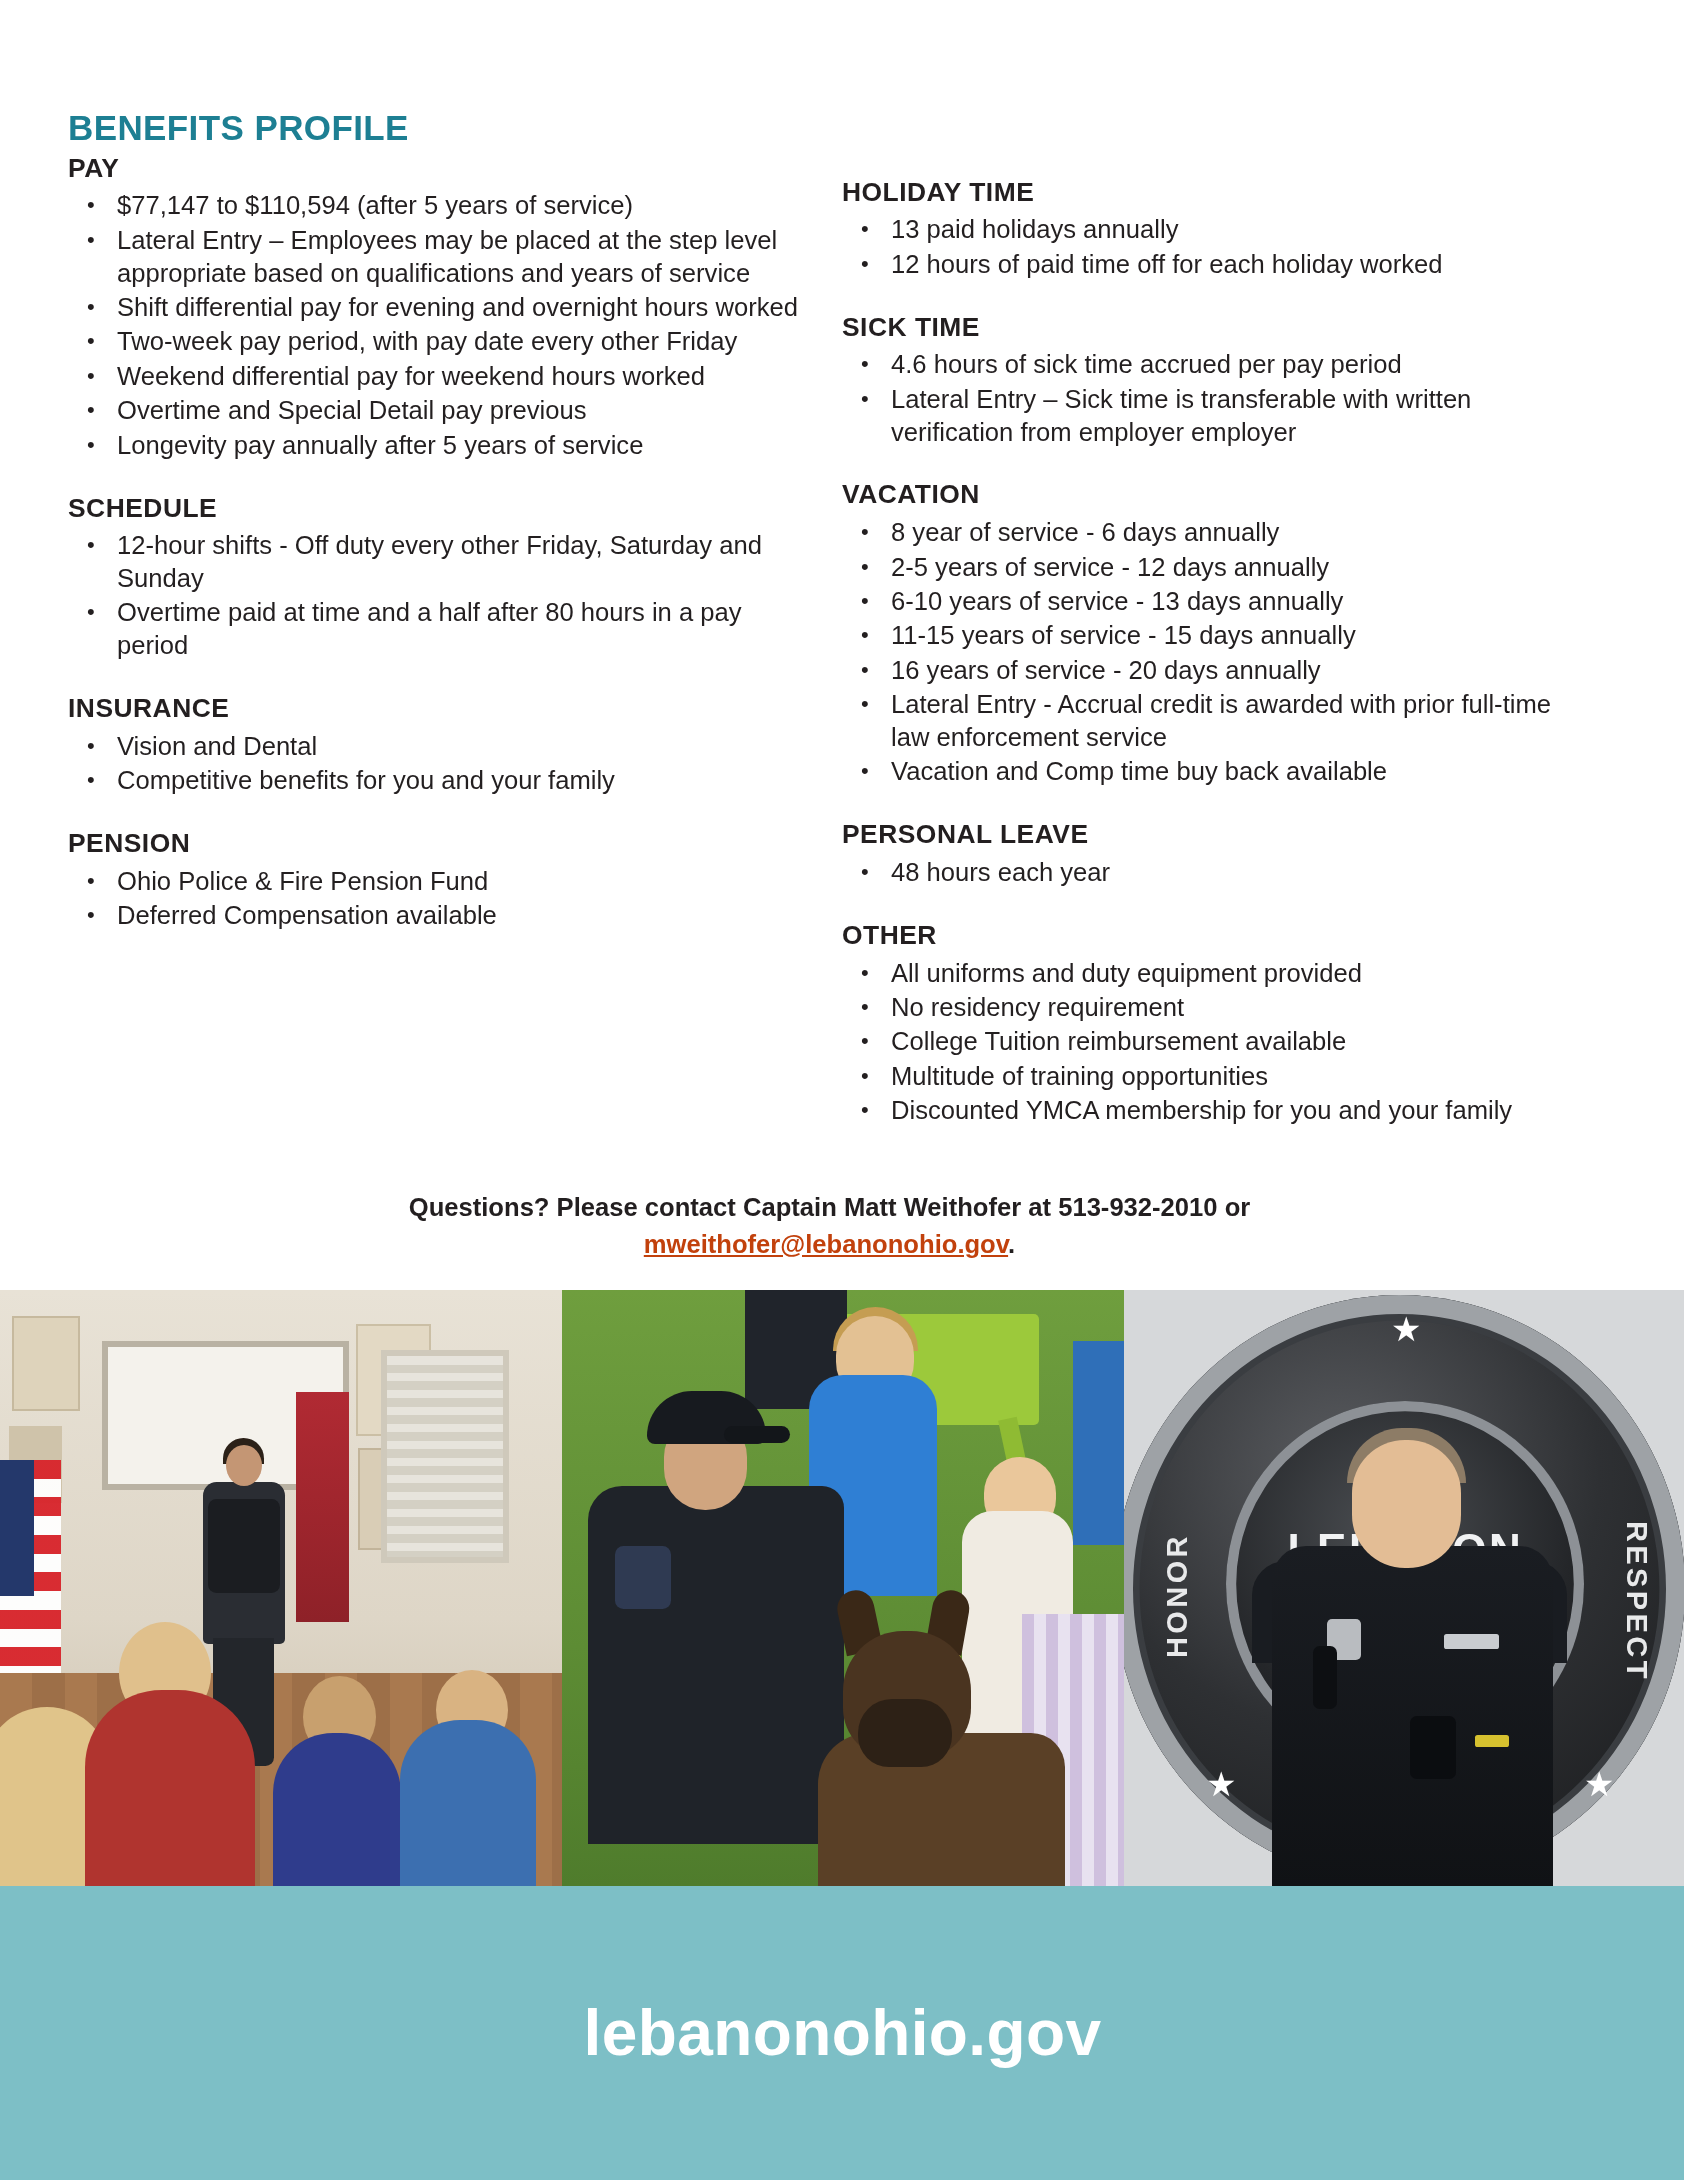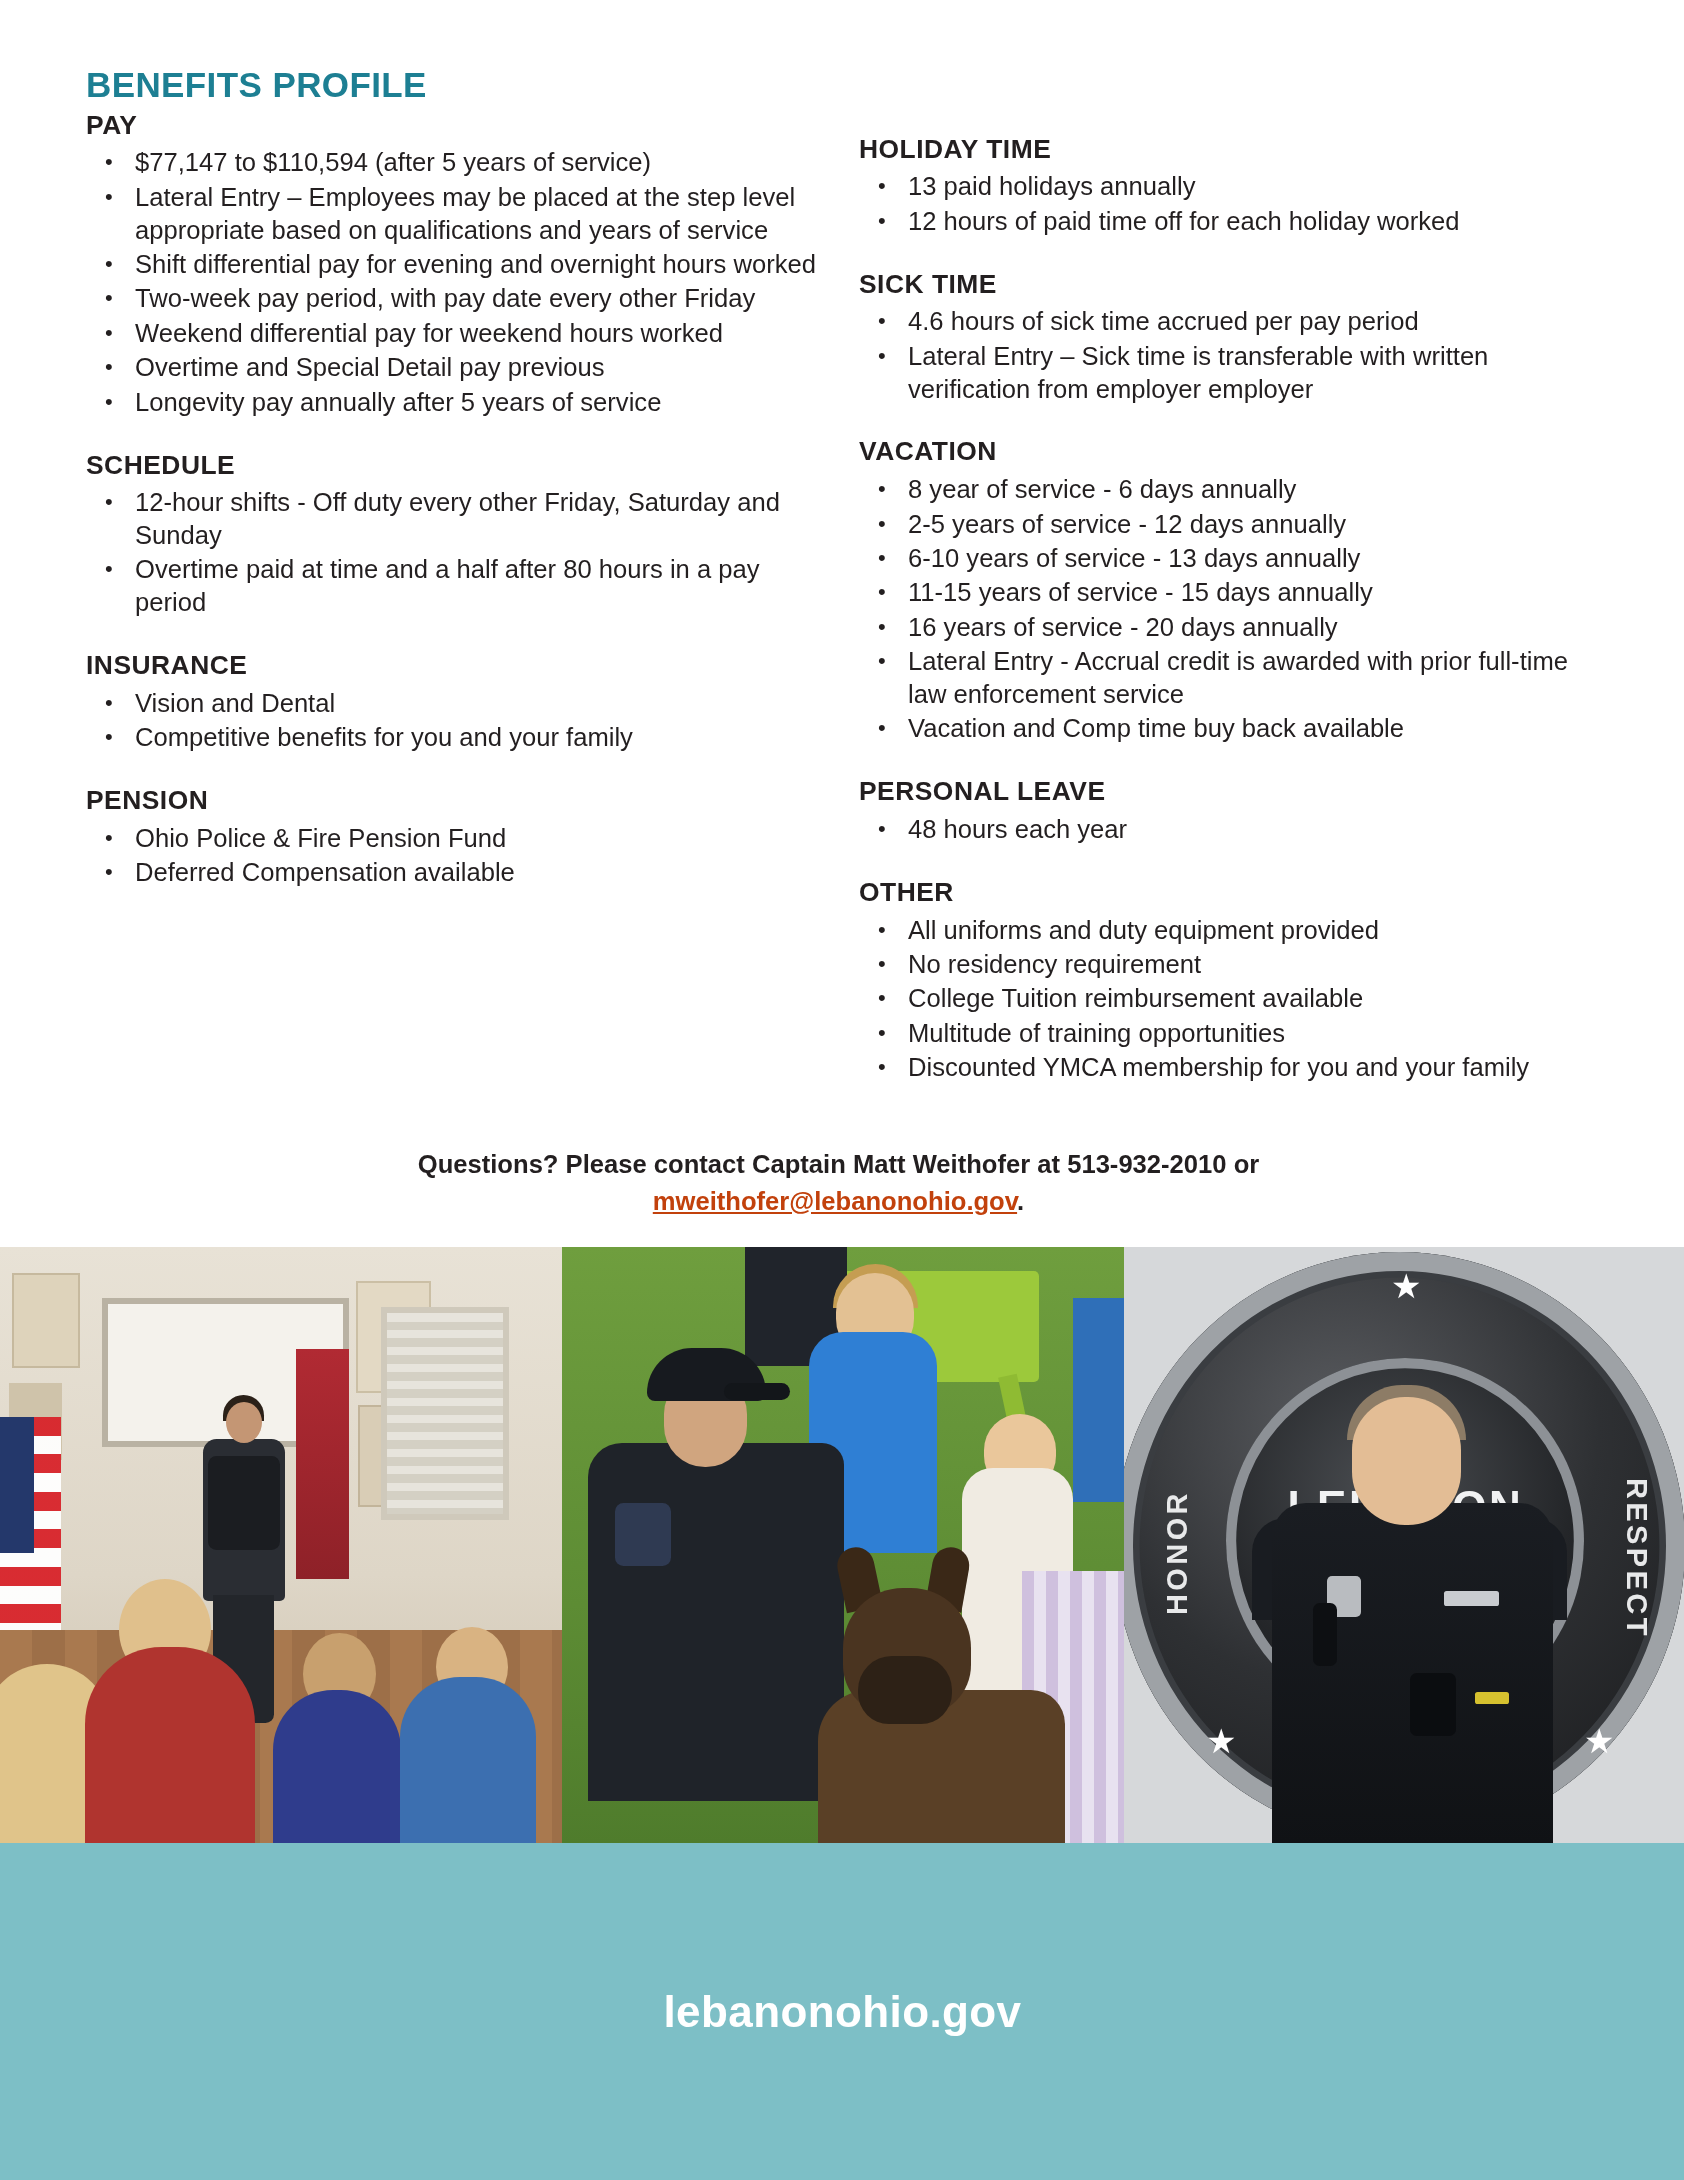--- a/index.html
+++ b/index.html
@@ -19,22 +19,23 @@
 
   .page {
     width: 1685px;
     height: 2181px;
     position: relative;
     display: flex;
     flex-direction: column;
   }
 
   .content {
-    padding: 66px 94px 0 86px;
+    padding: 66px 94px 0 68px;
     flex: 0 0 auto;
+    margin-top: 43px;
   }
 
   .profile-title {
     font-size: 35px;
     font-weight: bold;
     letter-spacing: 0.4px;
     color: #1d7f93;
     margin: 0 0 3.4px 0;
     line-height: 1.1;
   }
@@ -255,21 +256,21 @@
   .footer {
     width: 1685px;
     flex: 1 1 auto;
     background: #7dbfc6;
     display: flex;
     align-items: center;
     justify-content: center;
   }
   .footer-text {
     color: #ffffff;
-    font-size: 44px;
+    font-size: 64px;
     font-weight: bold;
     letter-spacing: 0.4px;
   }
 </style>
 </head>
 <body>
 
 <div class="page">
 
   <div class="content">

